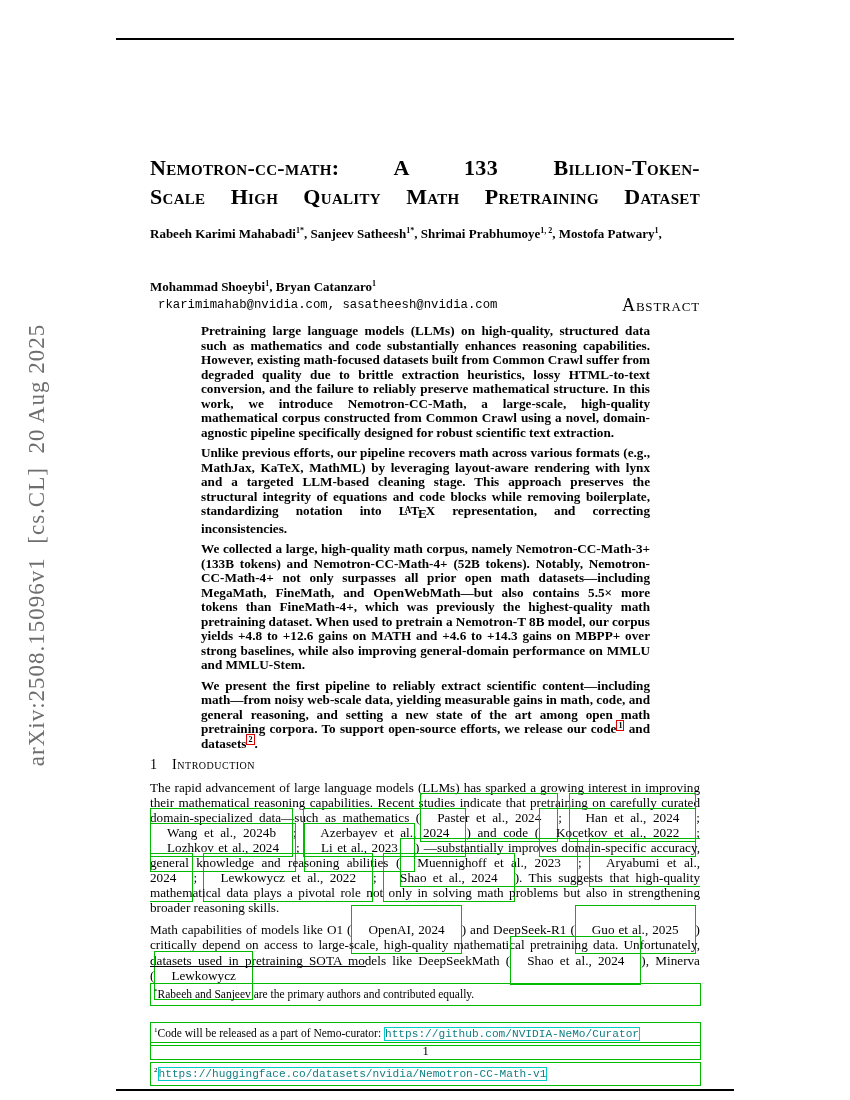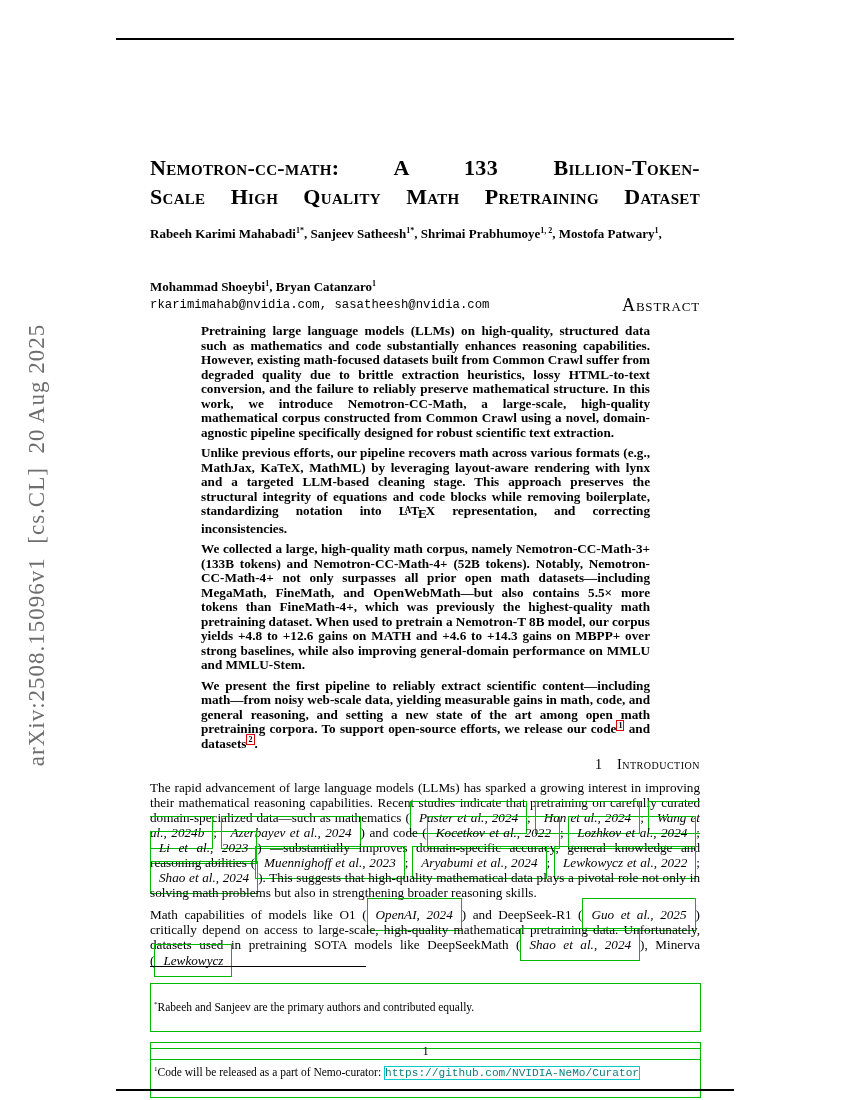--- a/index.html
+++ b/index.html
@@ -28,66 +28,65 @@
   .paper-title {
     position: absolute; left: 150px; top: 106px; width: 550px;
     font-weight: bold; font-variant: small-caps;
     font-size: 22px; line-height: 1.32; letter-spacing: 0.3px; margin-top: 47px;
   }
   .title-line { text-align: justify; text-align-last: justify; }
 
   .authors-block { position: absolute; left: 150px; top: 189px; width: 555px; font-size: 13px; line-height: 1.24; }
   .author-line { font-weight: bold; margin-top: 37px; }
   .affil-line { margin-top: 1px; }
-  .email-line { font-family: "Liberation Mono", "DejaVu Sans Mono", monospace; font-size: 12.3px; margin-top: 3px; }
+  .email-line { font-family: "Liberation Mono", "DejaVu Sans Mono", monospace; font-size: 12.3px; margin-top: 3px; margin-left: 8px; }
   sup { font-size: 0.62em; line-height: 0; vertical-align: super; }
 
   .abstract-heading {
     position: absolute; left: 150px; top: 295px; width: 550px;
     text-align: right; font-variant: small-caps; font-size: 18px; letter-spacing: 0.8px;
   }
   .abstract-body {
     position: absolute; left: 201px; top: 324px; width: 449px;
     font-size: 13.2px; line-height: 1.1; text-align: justify; font-weight: bold;
   }
   .para { margin: 0 0 6px 0; }
 
-  .section-heading { position: absolute; left: 150px; top: 756px; width: 550px; font-size: 14.2px; text-align: right; }
+  .section-heading { position: absolute; left: 150px; top: 756px; width: 550px; font-size: 14.2px; }
   .sec-num { margin-right: 15px; }
   .sec-title { font-variant: small-caps; letter-spacing: 0.5px; }
 
   .intro-body {
     position: absolute; left: 150px; top: 780px; width: 550px;
     font-size: 13.2px; line-height: 1.14; text-align: justify;
   }
   .intro-body .para { margin: 0 0 7px 0; }
 
   .cite-box {
     border: 1px solid var(--citation-border, #00bb00);
-    padding: 8px;
-    font-style: italic;
+    padding: 16px;
   }
   .url-box {
     font-family: "Liberation Mono", "DejaVu Sans Mono", monospace;
     color: var(--url-text, #107e82);
     border: 1px solid var(--url-border, #00cccc);
     font-size: 0.97em;
     text-align: center;
   }
   .fnref-box {
     border: 1px solid var(--fnref-border, #dd0000);
     padding: 0 1px;
   }
 
   .footnotes { position: absolute; left: 150px; top: 966px; width: 551px; font-size: 11.5px; line-height: 1.15; }
   .fn-rule { width: 216px; height: 1px; background: #000; margin-bottom: 3px; }
   .fn-line {
     border: 1px solid var(--citation-border, #00bb00);
     margin-bottom: 1px;
-    padding: 17px 3px;
+    padding: 4px 3px;
     white-space: nowrap; overflow: hidden; margin-top: 16px;
   }
 
   .page-num-box {
     position: absolute; left: 150px; top: 1042px; width: 549px; height: 16px;
     border: 1px solid var(--page-box-border, #00bb00);
     text-align: center; font-size: 12.5px; line-height: 16px;
   }
 
   .latex-logo .lA { display: inline-block; font-size: 0.72em; vertical-align: 0.28em; margin: 0 -0.1em 0 -0.32em; text-transform: uppercase; }

